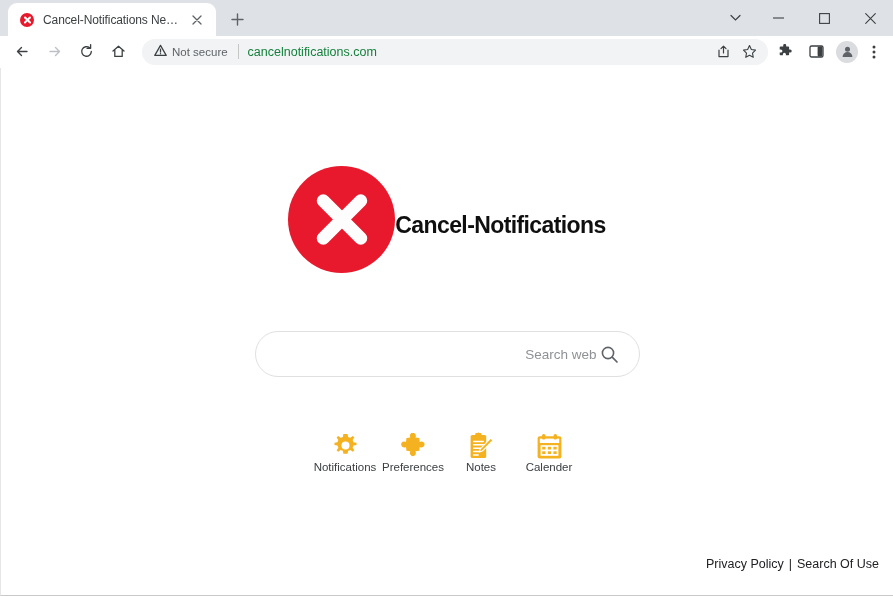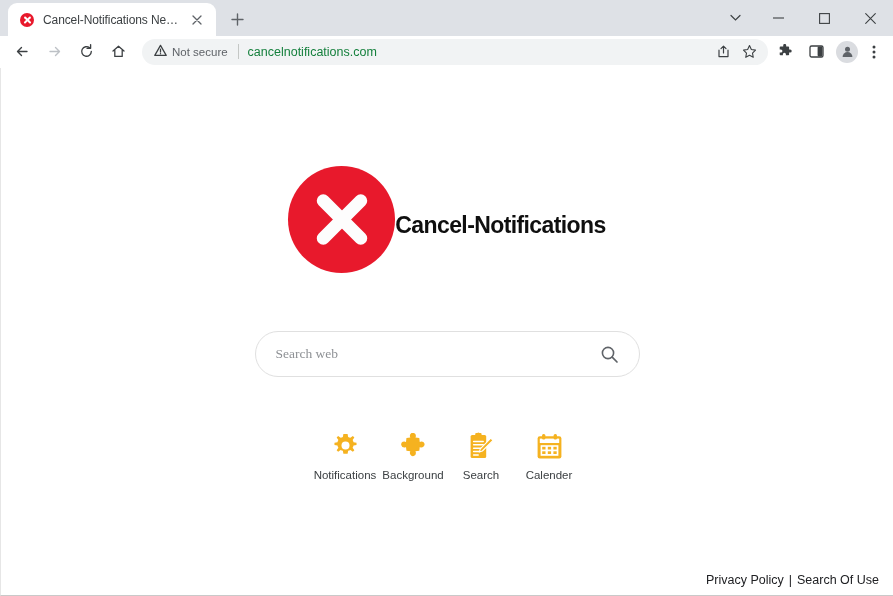--- a/index.html
+++ b/index.html
@@ -246,64 +246,65 @@
     display: flex;
     align-items: center;
     padding: 0 16px 0 20px;
     background: #ffffff;
   }
   .search-input {
     flex: 1;
     border: none;
     outline: none;
     background: transparent;
-    font-family: Liberation Serif, serif;
+    font-family: Liberation Sans, sans-serif;
     font-size: 13.5px;
     color: #8b5cf6;
     min-width: 0;
+    text-align: right;
   }
   .search-input::placeholder { color: #8e9195; }
   .search-submit {
     width: 26px; height: 26px;
     flex: 0 0 26px;
     display: flex; align-items: center; justify-content: center;
     background: transparent;
     border: none;
   }
 
   .shortcuts {
     margin-top: 54px;
     display: flex;
     align-items: flex-start;
     gap: 0;
   }
   .shortcut {
     width: 68px;
     display: flex;
     flex-direction: column;
-    gap: 8px;
+    gap: 0;
     text-decoration: none;
   }
   .shortcut-icon {
     height: 30px;
     display: flex;
     align-items: center;
     justify-content: center;
   }
   .shortcut-label {
     font-size: 11.5px;
     color: #3c4043;
     white-space: nowrap;
     text-align: center;
   }
 
   .footer {
     position: absolute;
     right: 14px;
-    bottom: 8px;
+    bottom: 24px;
     display: flex;
     align-items: center;
     gap: 5px;
     font-size: 12.5px;
     color: #202124;
   }
   .footer a { color: #202124; text-decoration: none; }
   .footer .divider { color: #202124; }
 </style>
 </head>
@@ -466,41 +467,41 @@
           </span>
           <span class="shortcut-label">Notifications</span>
         </a>
 
         <a class="shortcut">
           <span class="shortcut-icon">
             <svg width="28" height="27" viewBox="0 0 28 27">
               <path d="M11.3 1.3 a3.0 3.0 0 0 1 5.6 1.6 q0 0.9 -0.5 1.7 l3.9 0.4 0.45 3.9 q0.8 -0.5 1.7 -0.5 a3.0 3.0 0 0 1 1.6 5.6 q-0.7 0.45 -1.6 0.45 -0.9 0 -1.7 -0.5 l-0.45 3.9 -3.9 0.45 q0.5 0.8 0.5 1.7 a3.0 3.0 0 0 1 -5.6 1.6 q-0.45 -0.7 -0.45 -1.6 0 -0.9 0.5 -1.7 l-3.9 -0.45 -0.45 -3.9 q-0.8 0.5 -1.7 0.5 a3.0 3.0 0 0 1 -1.6 -5.6 q0.7 -0.45 1.6 -0.45 0.9 0 1.7 0.5 l0.45 -3.9 3.9 -0.4 q-0.5 -0.8 -0.5 -1.7 0 -0.9 0.45 -1.6 Z" fill="#f5b220"></path>
             </svg>
           </span>
-          <span class="shortcut-label">Background</span>
+          <span class="shortcut-label">Preferences</span>
         </a>
 
 
         <a class="shortcut">
           <span class="shortcut-icon">
             <svg width="26" height="28" viewBox="0 0 26 28">
               <rect x="2.6" y="3.0" width="15.6" height="23.0" rx="1.6" fill="#f5b220"></rect>
               <rect x="7.2" y="0.9" width="6.4" height="3.6" rx="1.1" fill="#f5b220"></rect>
               <circle cx="10.4" cy="2.1" r="1.5" fill="#f5b220"></circle>
               <g stroke="#ffffff" stroke-width="1.5" stroke-linecap="round">
                 <path d="M5.6 9.4 H15.2"></path>
                 <path d="M5.6 12.8 H15.2"></path>
                 <path d="M5.6 16.2 H13.2"></path>
                 <path d="M5.6 19.6 H11.4"></path>
                 <path d="M5.6 23.0 H10.2"></path>
               </g>
               <path d="M22.8 6.2 L25.0 8.4 L14.4 19.0 L11.3 20.0 L12.3 16.9 Z" fill="#f5b220" stroke="#ffffff" stroke-width="1.1" stroke-linejoin="round"></path>
             </svg>
           </span>
-          <span class="shortcut-label">Search</span>
+          <span class="shortcut-label">Notes</span>
         </a>
 
         <a class="shortcut">
           <span class="shortcut-icon">
             <svg width="27" height="27" viewBox="0 0 27 27">
               <rect x="1.6" y="3.2" width="23.8" height="22.2" rx="2.2" fill="#f5b220"></rect>
               <rect x="3.8" y="5.6" width="19.4" height="4.4" fill="#ffffff"></rect>
               <rect x="6.0" y="0.9" width="3.4" height="5.6" rx="1.5" fill="#f5b220"></rect>
               <rect x="17.6" y="0.9" width="3.4" height="5.6" rx="1.5" fill="#f5b220"></rect>
               <rect x="4.6" y="12.2" width="17.8" height="10.6" fill="#ffffff"></rect>

